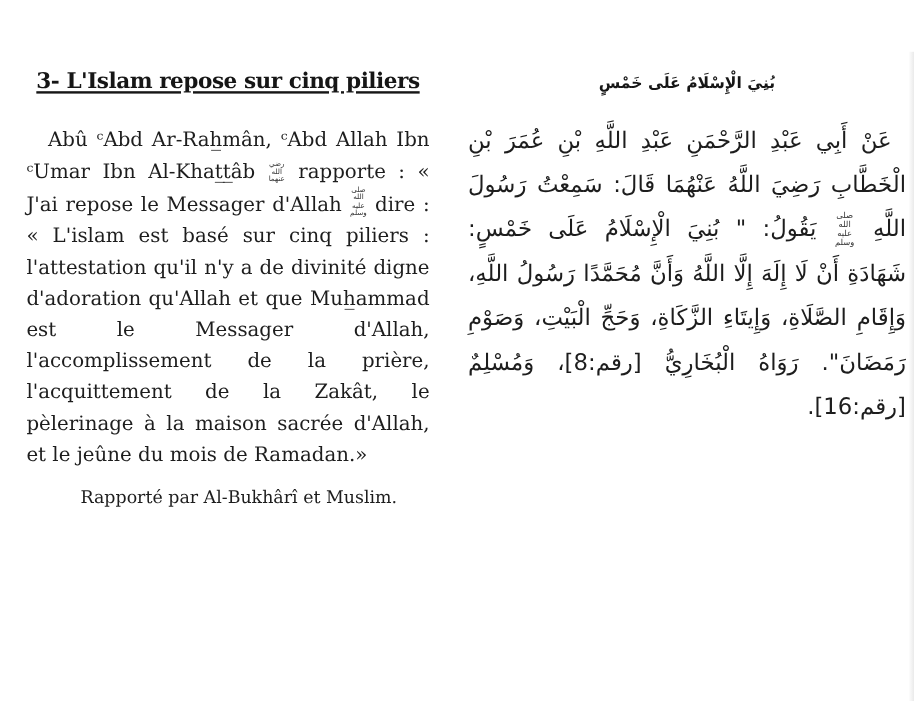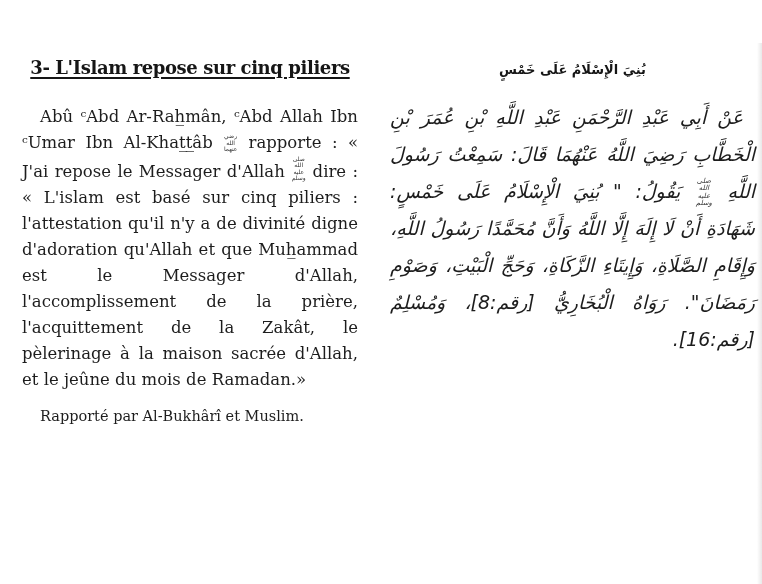--- a/index.html
+++ b/index.html
@@ -53,20 +53,21 @@
     text-indent: 18px;
     color: #1d1d1d;
   }
   .fr-par .it { }
   .source-line {
     margin: 13px 0 0 0;
     font-size: 14.5px;
     line-height: 20px;
     text-indent: 18px;
     color: #1d1d1d;
+    text-align: center;
   }
 
   
   .seal {
     display: inline-block;
     width: 15px;
     font-size: 6px;
     line-height: 1.05;
     font-family: "DejaVu Sans", sans-serif;
     font-style: normal;
@@ -106,21 +107,20 @@
     font-weight: bold;
     color: #161616;
   }
   .ar-body {
     margin: 12px 0 0 0;
     font-size: 19px;
     line-height: 37px;
     text-align: justify;
     text-indent: 12px;
     color: #1d1d1d;
-    font-style: italic;
   }
 
   
   .pagenum {
     position: absolute;
     bottom: 10px;
     font-size: 13px;
     font-family: "DejaVu Serif", serif;
     text-align: center;
     color: #b91c1c;

